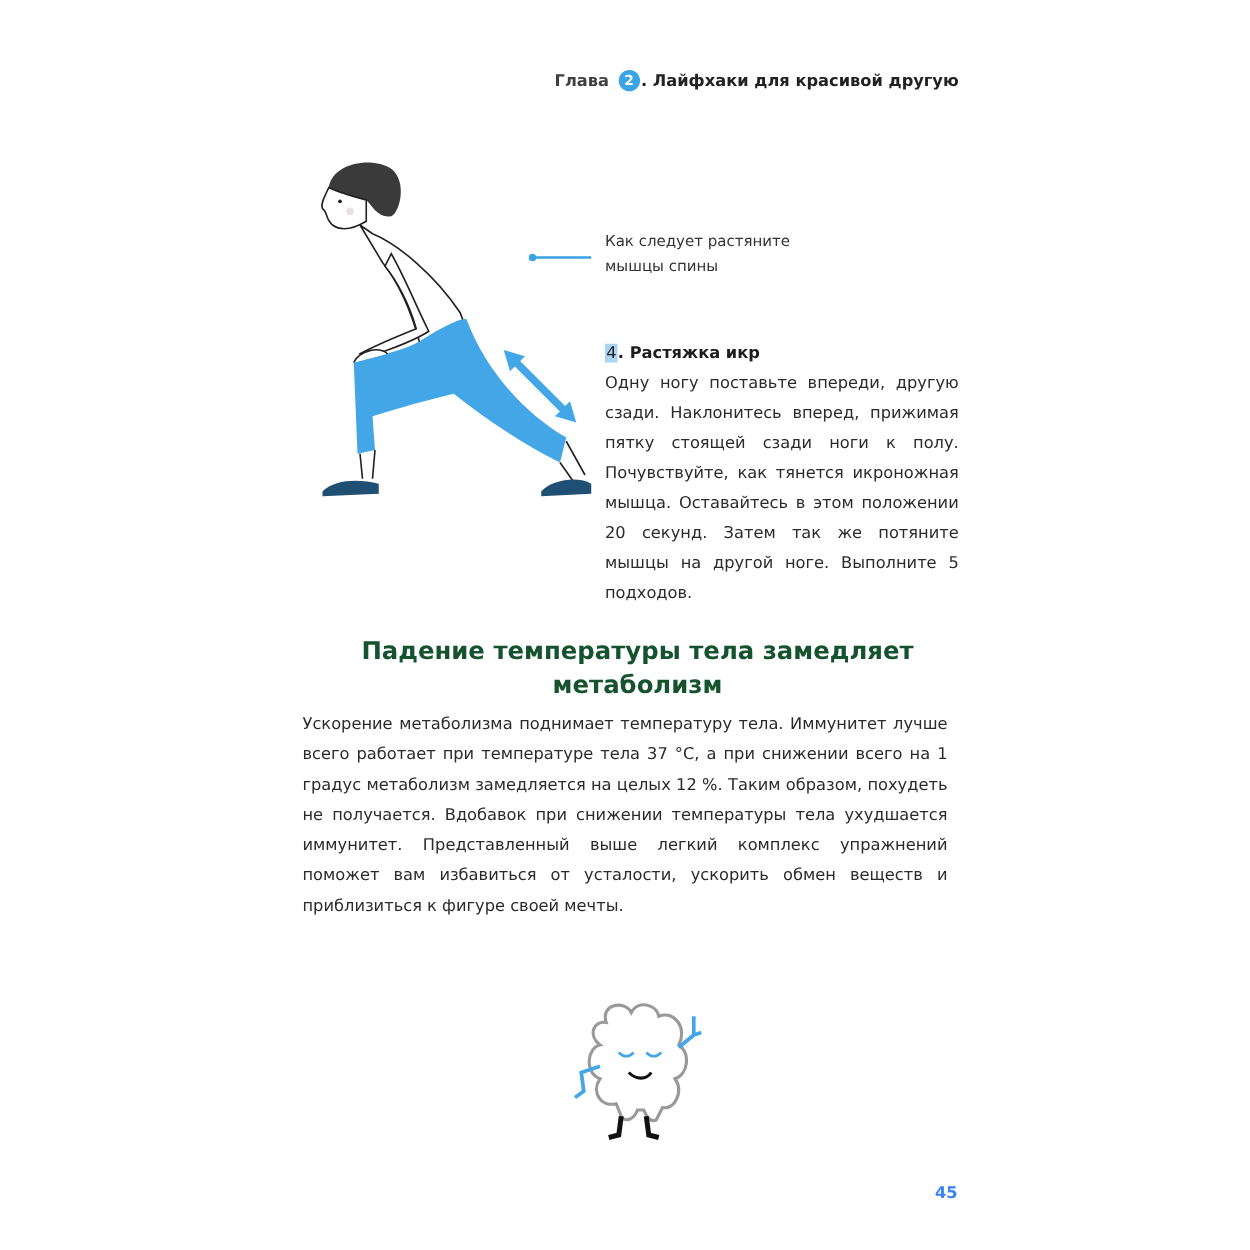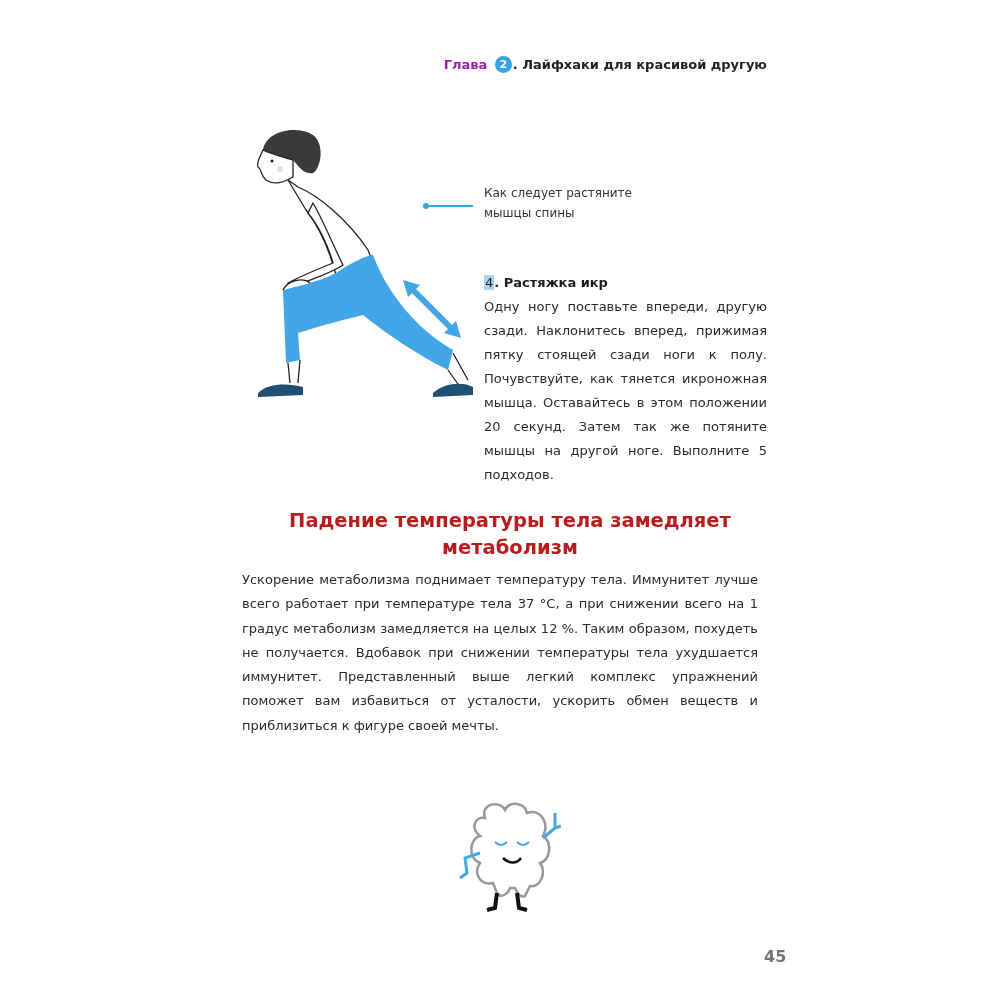--- a/index.html
+++ b/index.html
@@ -1,34 +1,34 @@
 <!DOCTYPE html>
 <html><head>
 <meta charset="utf-8">
 <style>
   html, body { margin:0; padding:0; background:#ffffff; }
   body { width:1000px; height:1000px; position:relative; overflow:hidden;
          font-family:"DejaVu Sans", "Liberation Sans", sans-serif; color:#2b2b2b; }
   .header { position:absolute; top:56px; right:233px; font-size:13px; font-weight:bold; white-space:nowrap; }
-  .header .chap { color:#a21caf;padding-left:32px; }
+  .header .chap { color:#404040;padding-left:32px; }
   .header .num { display:inline-block; width:17px; height:17px; border-radius:50%; background:#3aa3e3; color:#fff;
                  font-size:11px; text-align:center; line-height:17px; margin:0 1px 0 3px; vertical-align:1px; }
   .header .title { color:#222; }
   .figure { position:absolute; left:248px; top:125px; width:230px; height:275px; }
   .callout-line { position:absolute; left:425px; top:205px; width:48px; height:2px; background:#3aa3e3; }
   .callout-dot { position:absolute; left:423px; top:203px; width:6px; height:6px; border-radius:50%; background:#3aa3e3; }
   .callout-text { position:absolute; left:484px; top:183px; width:180px; font-size:12px; line-height:20px; color:#333; }
   .ex { position:absolute; left:484px; top:271px; width:283px; font-size:13px; line-height:24px; color:#2b2b2b; text-align:justify; }
   .ex-title { font-weight:bold; color:#1d1d1d; }
   .ex-num { background:#a9d4f2; padding:0 1px; font-weight:normal; }
   .section-title { position:absolute; left:250px; top:507px; width:520px; text-align:center; font-size:19.5px; line-height:27px;
-                   font-weight:bold; color:#b91c1c; }
+                   font-weight:bold; color:#14532d; }
   .body-text { position:absolute; left:242px; top:568px; width:516px; font-size:13px; line-height:24.3px; color:#2b2b2b; text-align:justify; }
   .mascot { position:absolute; left:455px; top:798px; width:115px; height:120px; }
-  .page-num { position:absolute; left:764px; top:947px; font-size:16px; color:#737373; font-weight:bold; }
+  .page-num { position:absolute; left:748px; top:947px; font-size:13px; color:#3b82f6; font-weight:bold; }
 </style>
 </head>
 <body>
 
 <div class="header">
   <span class="chap">Глава</span>
   <span class="num">2</span><span class="title">. Лайфхаки для красивой другую</span>
 </div>
 
 <svg class="figure" viewBox="0 0 230 275">

